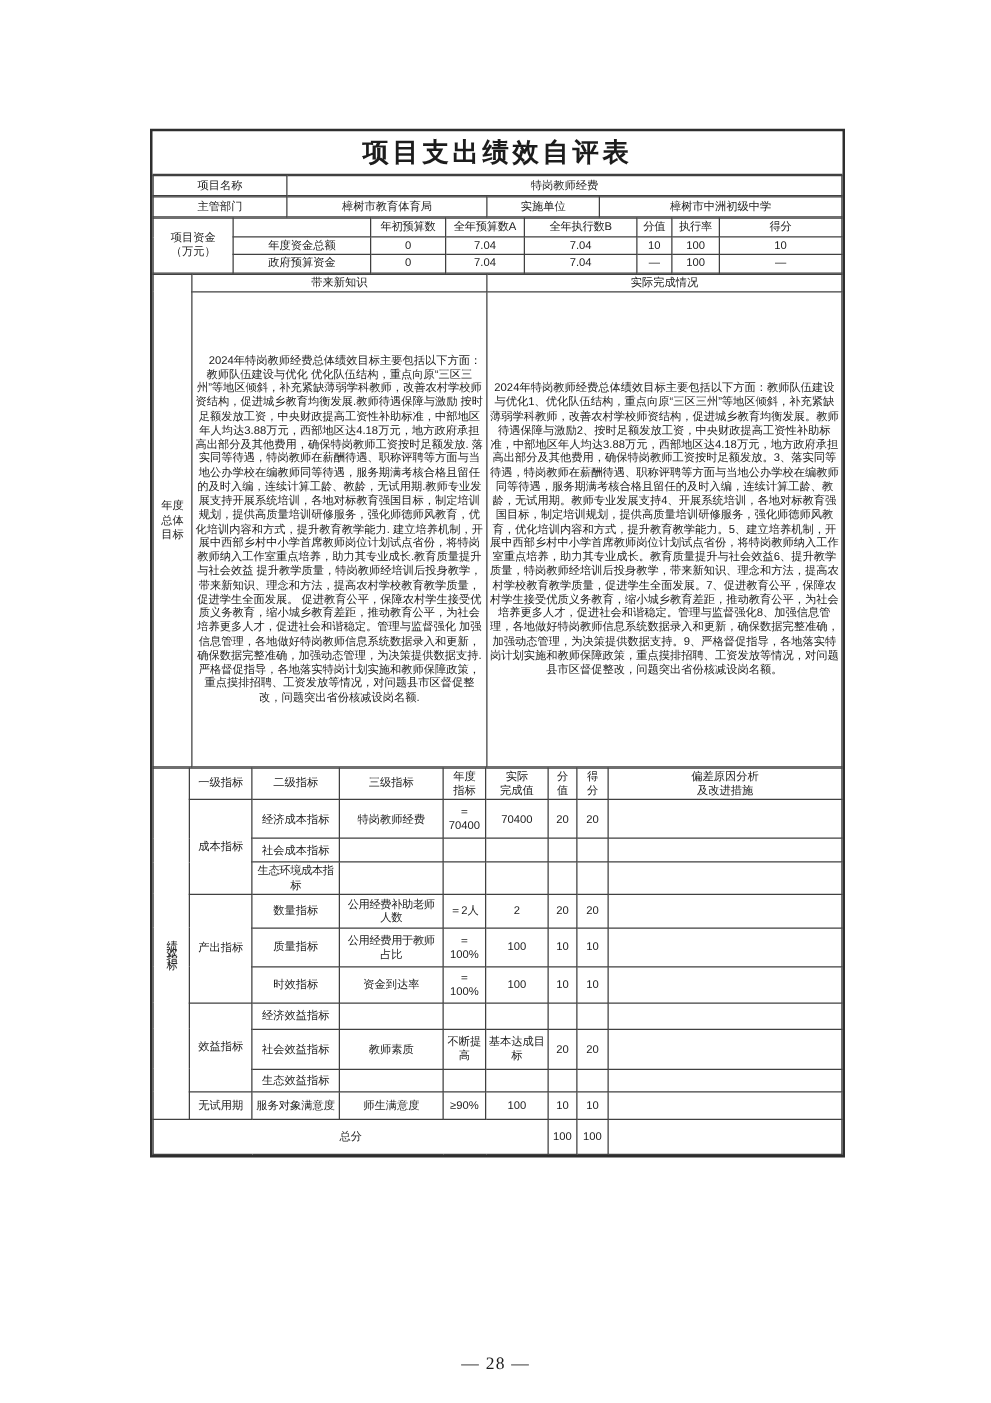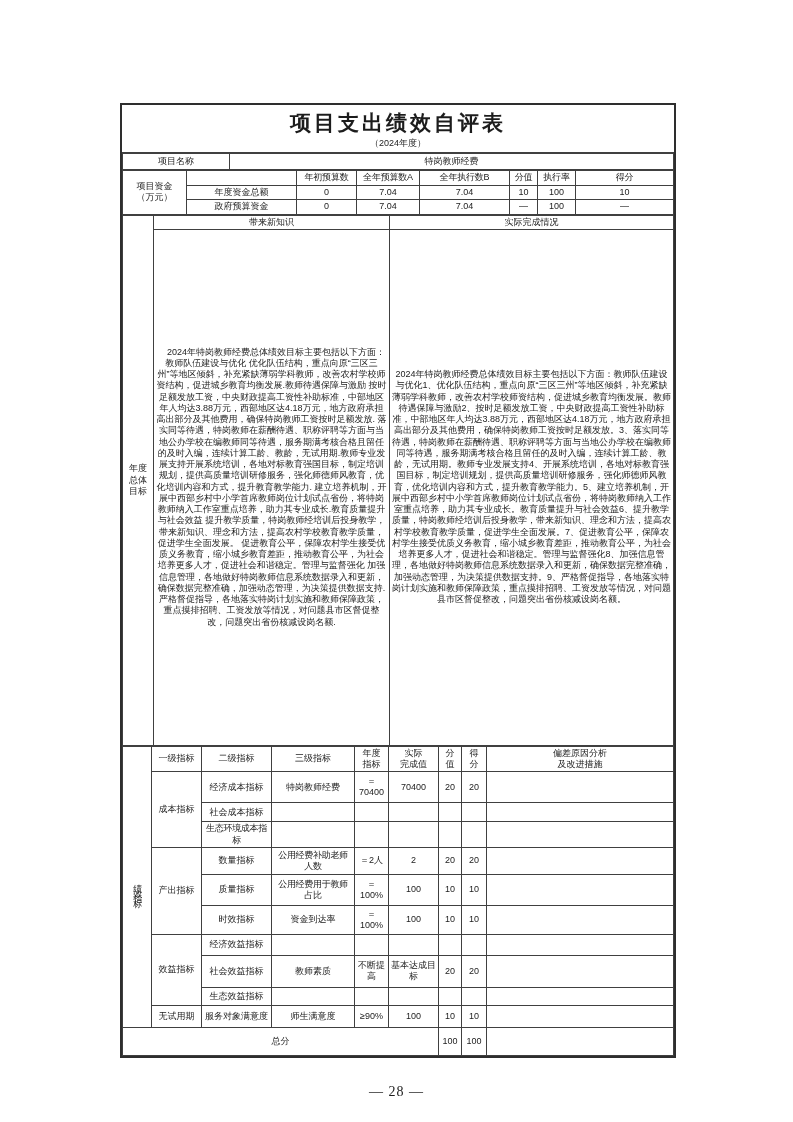--- a/index.html
+++ b/index.html
@@ -57,36 +57,51 @@
     font-family:"Liberation Serif",serif;font-size:14px;letter-spacing:1px;
   }
 </style>
 </head>
 <body>
 
 <div class="sheet">
 
   <div class="titleblock">
     <div class="title">项目支出绩效自评表</div>
-    <div class="subtitle">（2024年度）</div>
   </div>
 
   <table class="t">
     <colgroup>
         <col style="width:107px">
         <col>
       </colgroup>
     <tbody>
         <tr style="height:16px">
       <td class="lab">项目名称</td>
       <td class="val">特岗教师经费</td>
     </tr>
   </tbody>
     </table>
 
+  <table class="t">
+    <colgroup>
+        <col style="width:107px">
+        <col style="width:160px">
+        <col style="width:90px">
+        <col>
+      </colgroup>
+    <tbody>
+        <tr style="height:16px">
+      <td class="lab">主管部门</td>
+      <td class="val">樟树市教育体育局</td>
+      <td class="lab">实施单位</td>
+      <td class="val">樟树市中洲初级中学</td>
+    </tr>
+  </tbody>
+    </table>
 
   <table class="t">
     <colgroup>
       <col style="width:64px">
         <col style="width:110px">
         <col style="width:60px">
         <col style="width:63px">
       <col style="width:90px">
         <col style="width:28px">
         <col style="width:38px">
@@ -130,21 +145,21 @@
         <col style="width:31px">
         <col style="width:236px">
         <col>
       </colgroup>
     <tbody>
         <tr style="height:13px">
       <td rowspan="2" class="side">年度总体目标</td>
       <td class="ghc">带来新知识</td>
       <td class="ghc">实际完成情况</td>
     </tr>
-    <tr style="height:516px">
+    <tr style="height:380px">
       <td class="goal-left">2024年特岗教师经费总体绩效目标主要包括以下方面：教师队伍建设与优化 优化队伍结构，重点向原“三区三州”等地区倾斜，补充紧缺薄弱学科教师，改善农村学校师资结构，促进城乡教育均衡发展.教师待遇保障与激励 按时足额发放工资，中央财政提高工资性补助标准，中部地区年人均达3.88万元，西部地区达4.18万元，地方政府承担高出部分及其他费用，确保特岗教师工资按时足额发放. 落实同等待遇，特岗教师在薪酬待遇、职称评聘等方面与当地公办学校在编教师同等待遇，服务期满考核合格且留任的及时入编，连续计算工龄、教龄，无试用期.教师专业发展支持开展系统培训，各地对标教育强国目标，制定培训规划，提供高质量培训研修服务，强化师德师风教育，优化培训内容和方式，提升教育教学能力. 建立培养机制，开展中西部乡村中小学首席教师岗位计划试点省份，将特岗教师纳入工作室重点培养，助力其专业成长.教育质量提升与社会效益 提升教学质量，特岗教师经培训后投身教学，带来新知识、理念和方法，提高农村学校教育教学质量，促进学生全面发展。 促进教育公平，保障农村学生接受优质义务教育，缩小城乡教育差距，推动教育公平，为社会培养更多人才，促进社会和谐稳定。管理与监督强化 加强信息管理，各地做好特岗教师信息系统数据录入和更新，确保数据完整准确，加强动态管理，为决策提供数据支持. 严格督促指导，各地落实特岗计划实施和教师保障政策，重点摸排招聘、工资发放等情况，对问题县市区督促整改，问题突出省份核减设岗名额.</td>
       <td class="goal-right">2024年特岗教师经费总体绩效目标主要包括以下方面：教师队伍建设与优化1、优化队伍结构，重点向原“三区三州”等地区倾斜，补充紧缺薄弱学科教师，改善农村学校师资结构，促进城乡教育均衡发展。教师待遇保障与激励2、按时足额发放工资，中央财政提高工资性补助标准，中部地区年人均达3.88万元，西部地区达4.18万元，地方政府承担高出部分及其他费用，确保特岗教师工资按时足额发放。3、落实同等待遇，特岗教师在薪酬待遇、职称评聘等方面与当地公办学校在编教师同等待遇，服务期满考核合格且留任的及时入编，连续计算工龄、教龄，无试用期。教师专业发展支持4、开展系统培训，各地对标教育强国目标，制定培训规划，提供高质量培训研修服务，强化师德师风教育，优化培训内容和方式，提升教育教学能力。5、建立培养机制，开展中西部乡村中小学首席教师岗位计划试点省份，将特岗教师纳入工作室重点培养，助力其专业成长。教育质量提升与社会效益6、提升教学质量，特岗教师经培训后投身教学，带来新知识、理念和方法，提高农村学校教育教学质量，促进学生全面发展。7、促进教育公平，保障农村学生接受优质义务教育，缩小城乡教育差距，推动教育公平，为社会培养更多人才，促进社会和谐稳定。管理与监督强化8、加强信息管理，各地做好特岗教师信息系统数据录入和更新，确保数据完整准确，加强动态管理，为决策提供数据支持。9、严格督促指导，各地落实特岗计划实施和教师保障政策，重点摸排招聘、工资发放等情况，对问题县市区督促整改，问题突出省份核减设岗名额。</td>
     </tr>
   </tbody>
     </table>
 
   <table class="t">
     <colgroup>
       <col style="width:29px">
         <col style="width:50px">

